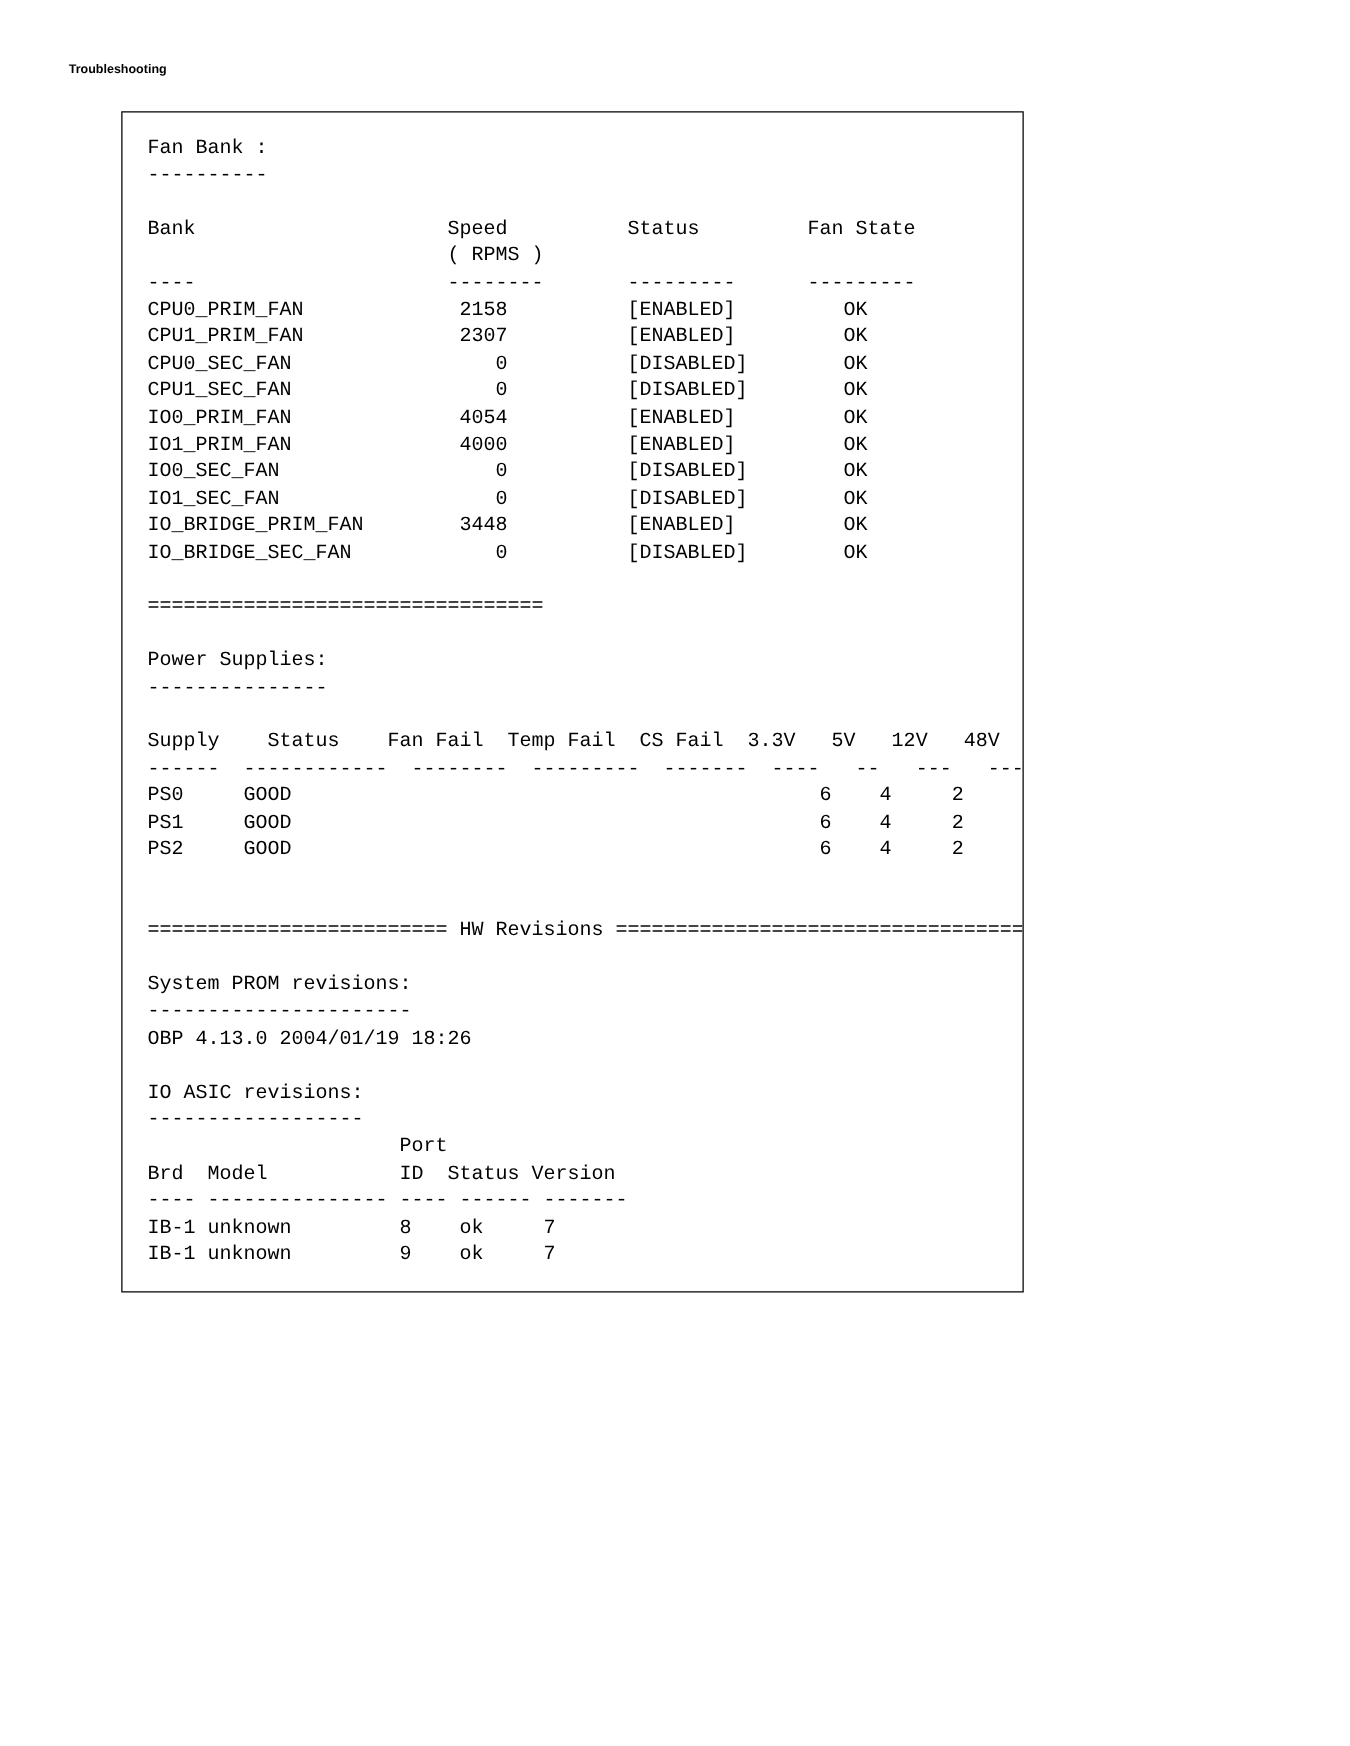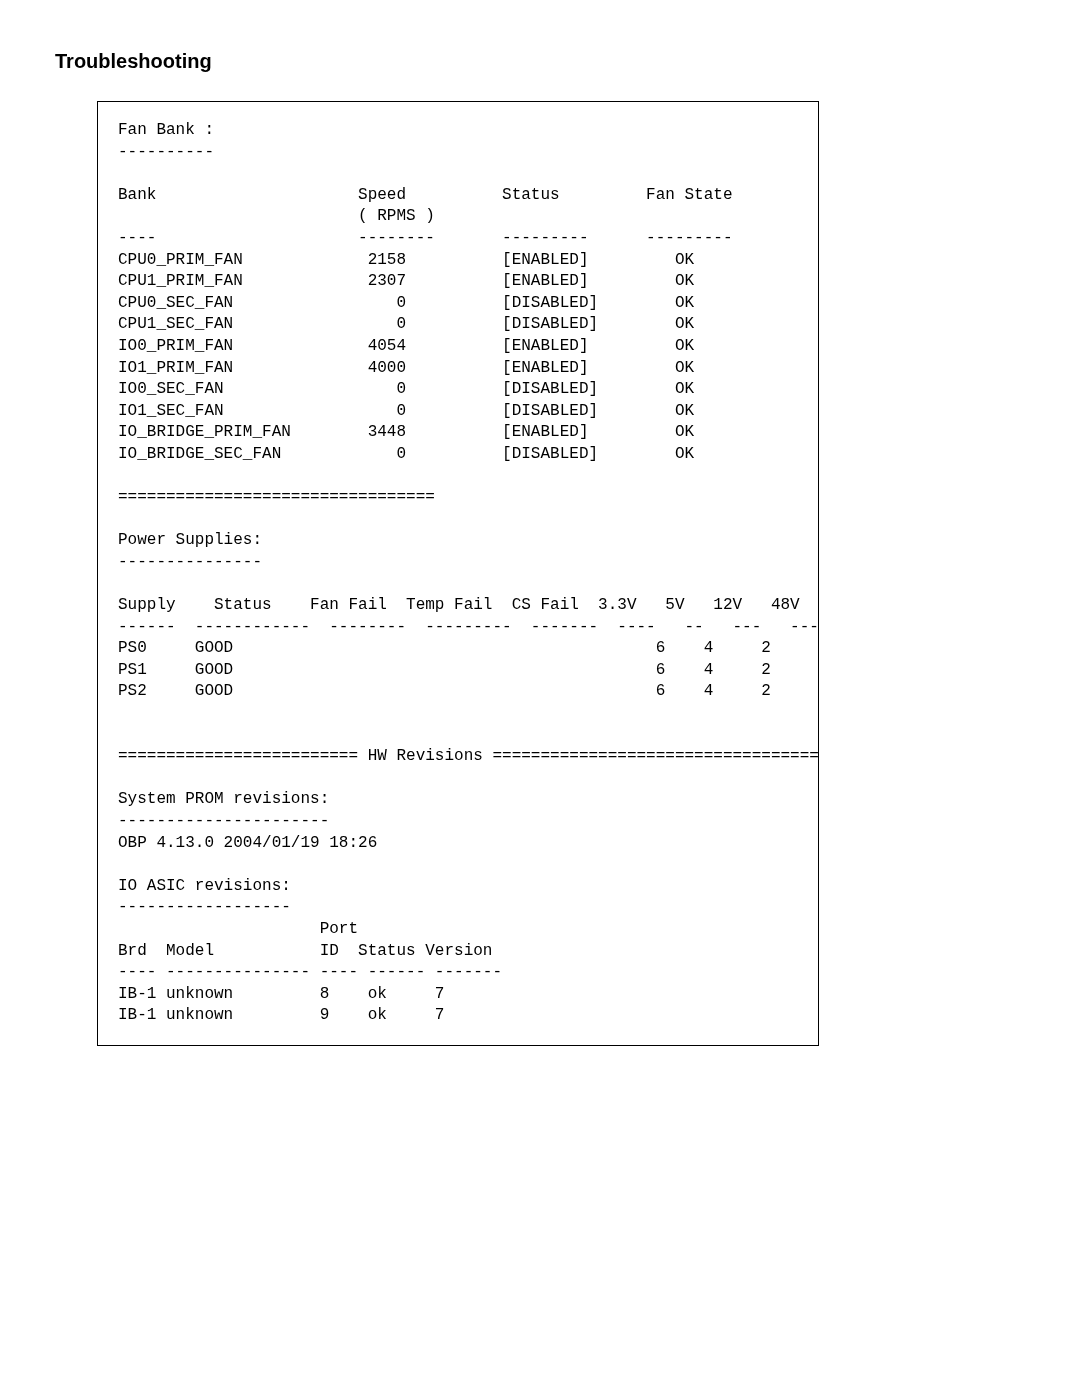--- a/index.html
+++ b/index.html
@@ -9,21 +9,21 @@
     font-family: Arial, Helvetica, sans-serif;
     color: #000;
     width: 1080px;
   }
   .page {
     padding: 50px 55px 40px 55px;
     box-sizing: border-box;
   }
   .heading {
     font-weight: bold;
-    font-size: 20px;
+    font-size: 10px;
     margin-bottom: 28px;
   }
   .codeblock {
     border: 1px solid #000;
     margin-left: 42px;
     margin-right: -250px; 
     max-width: 680px;
     padding: 18px 20px 18px 20px;
     font-family: "Courier New", Courier, monospace;
     font-size: 16px;

